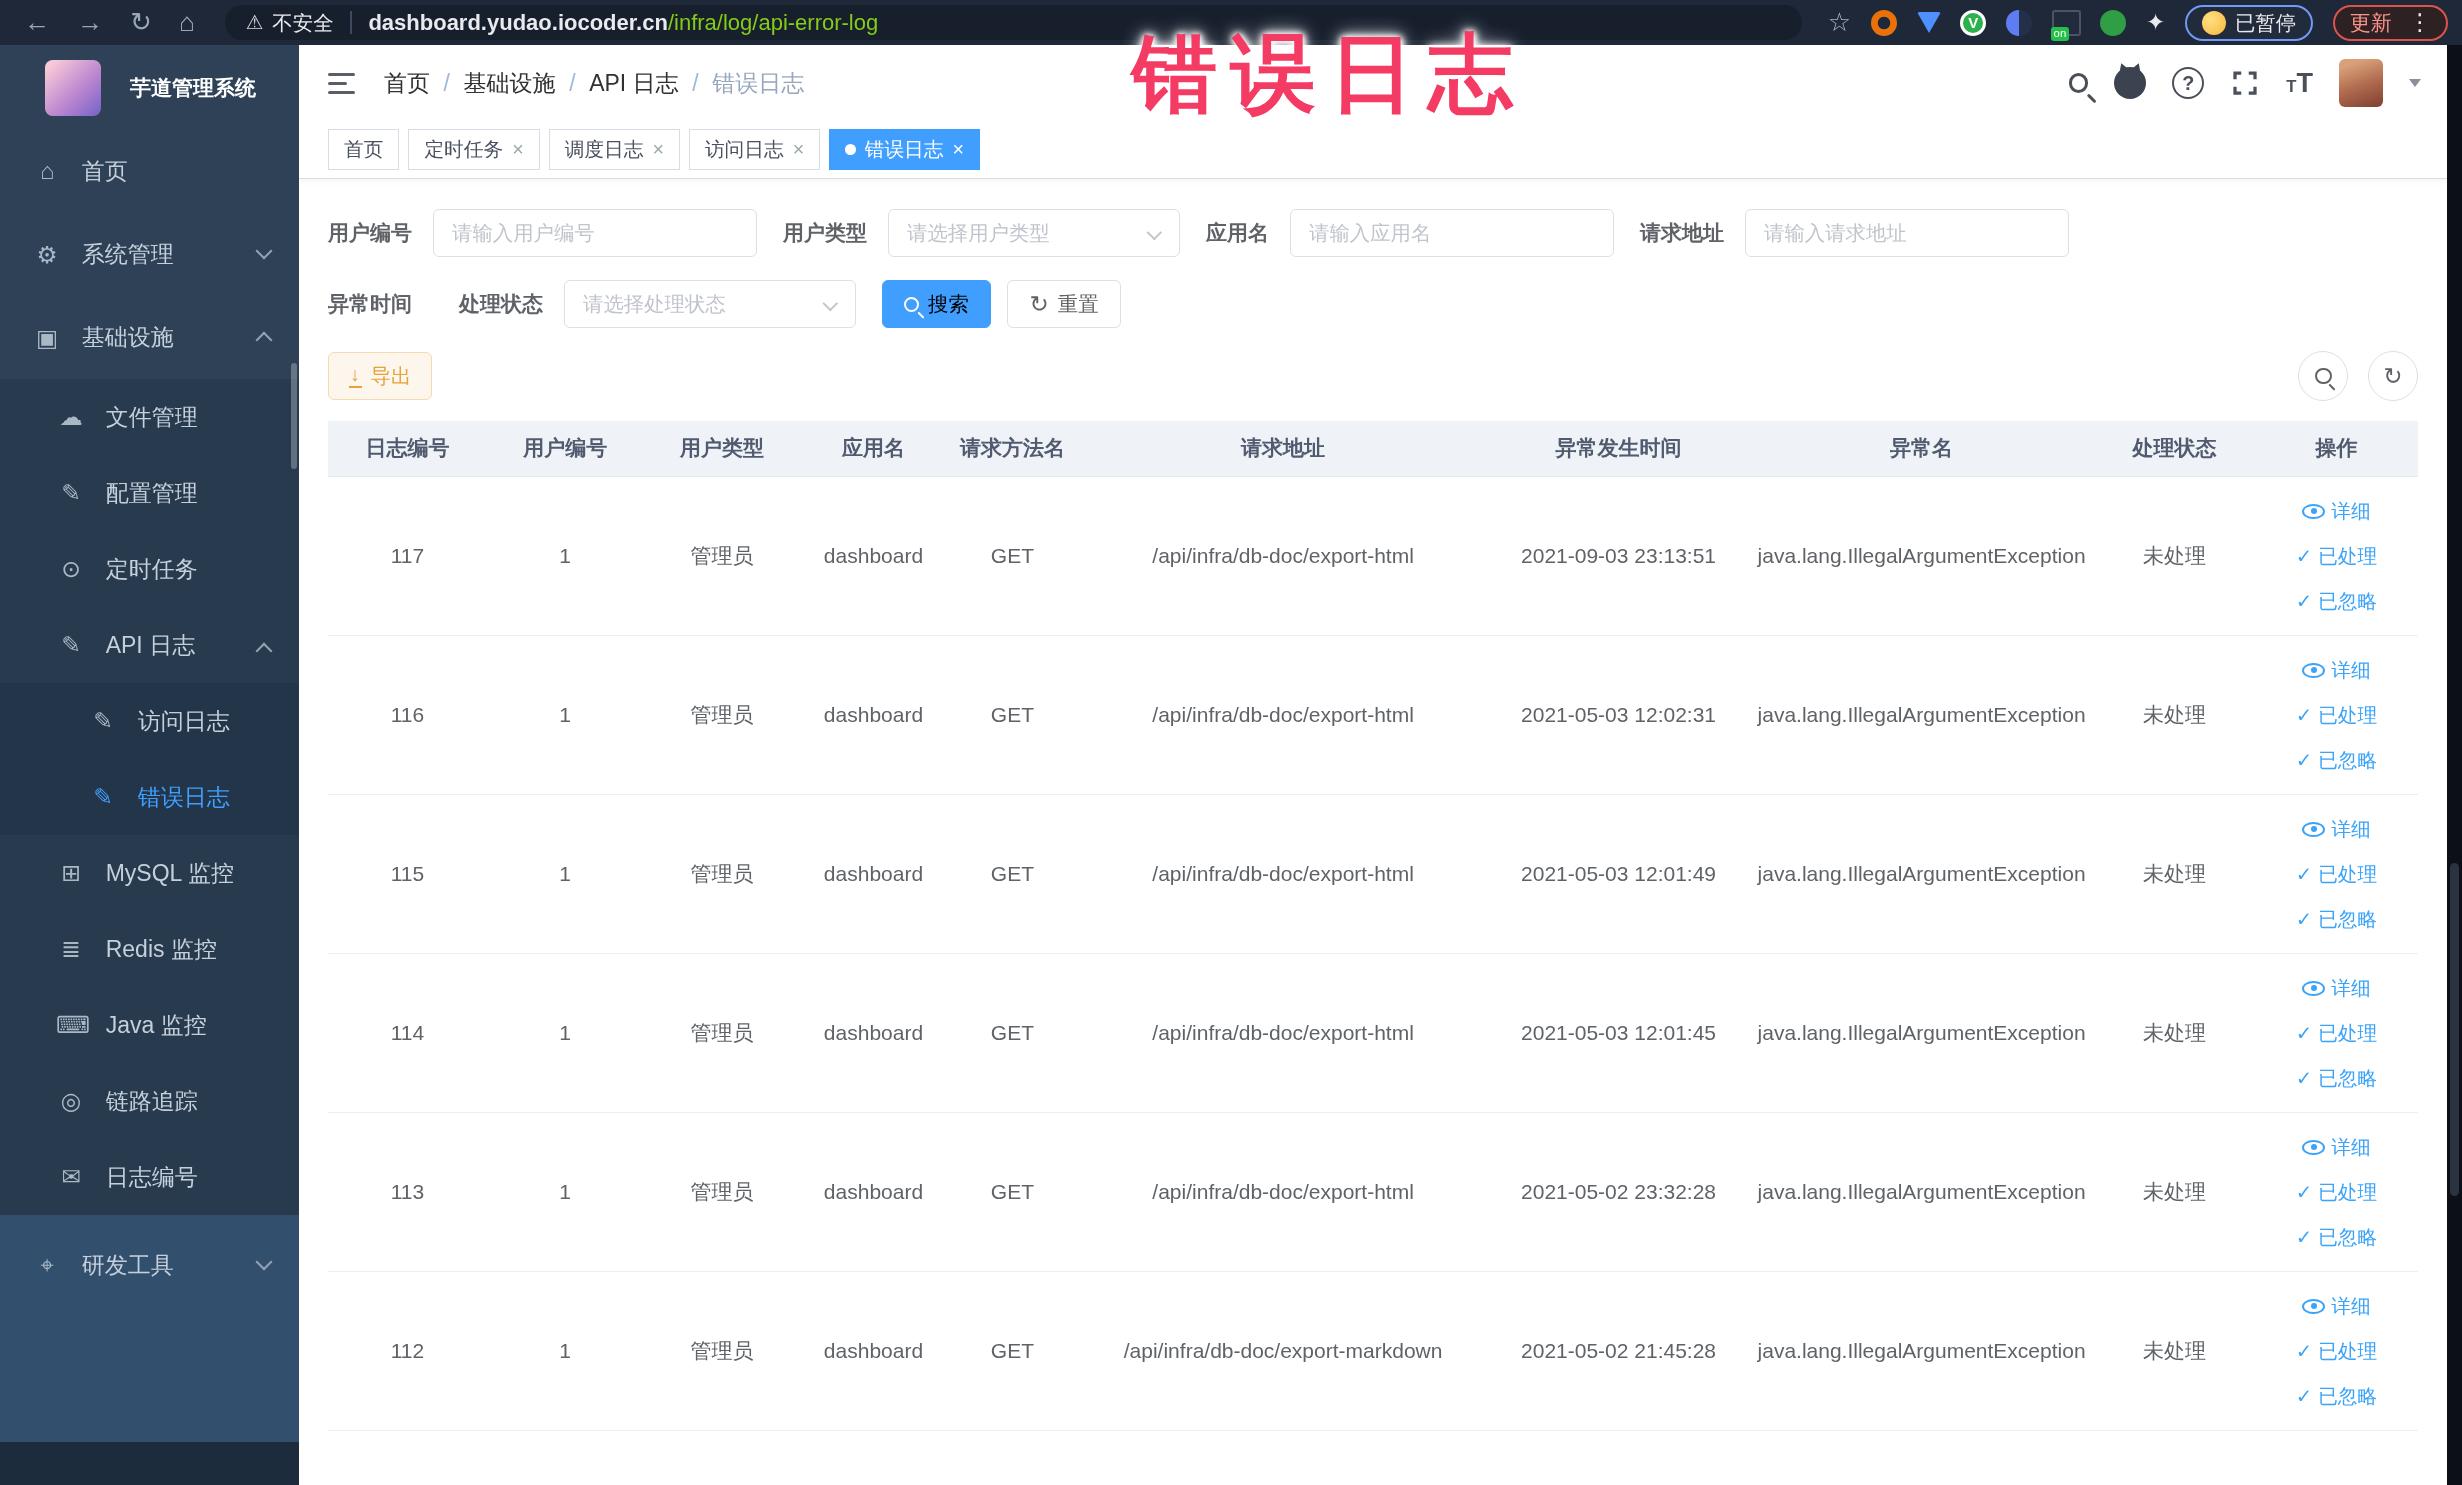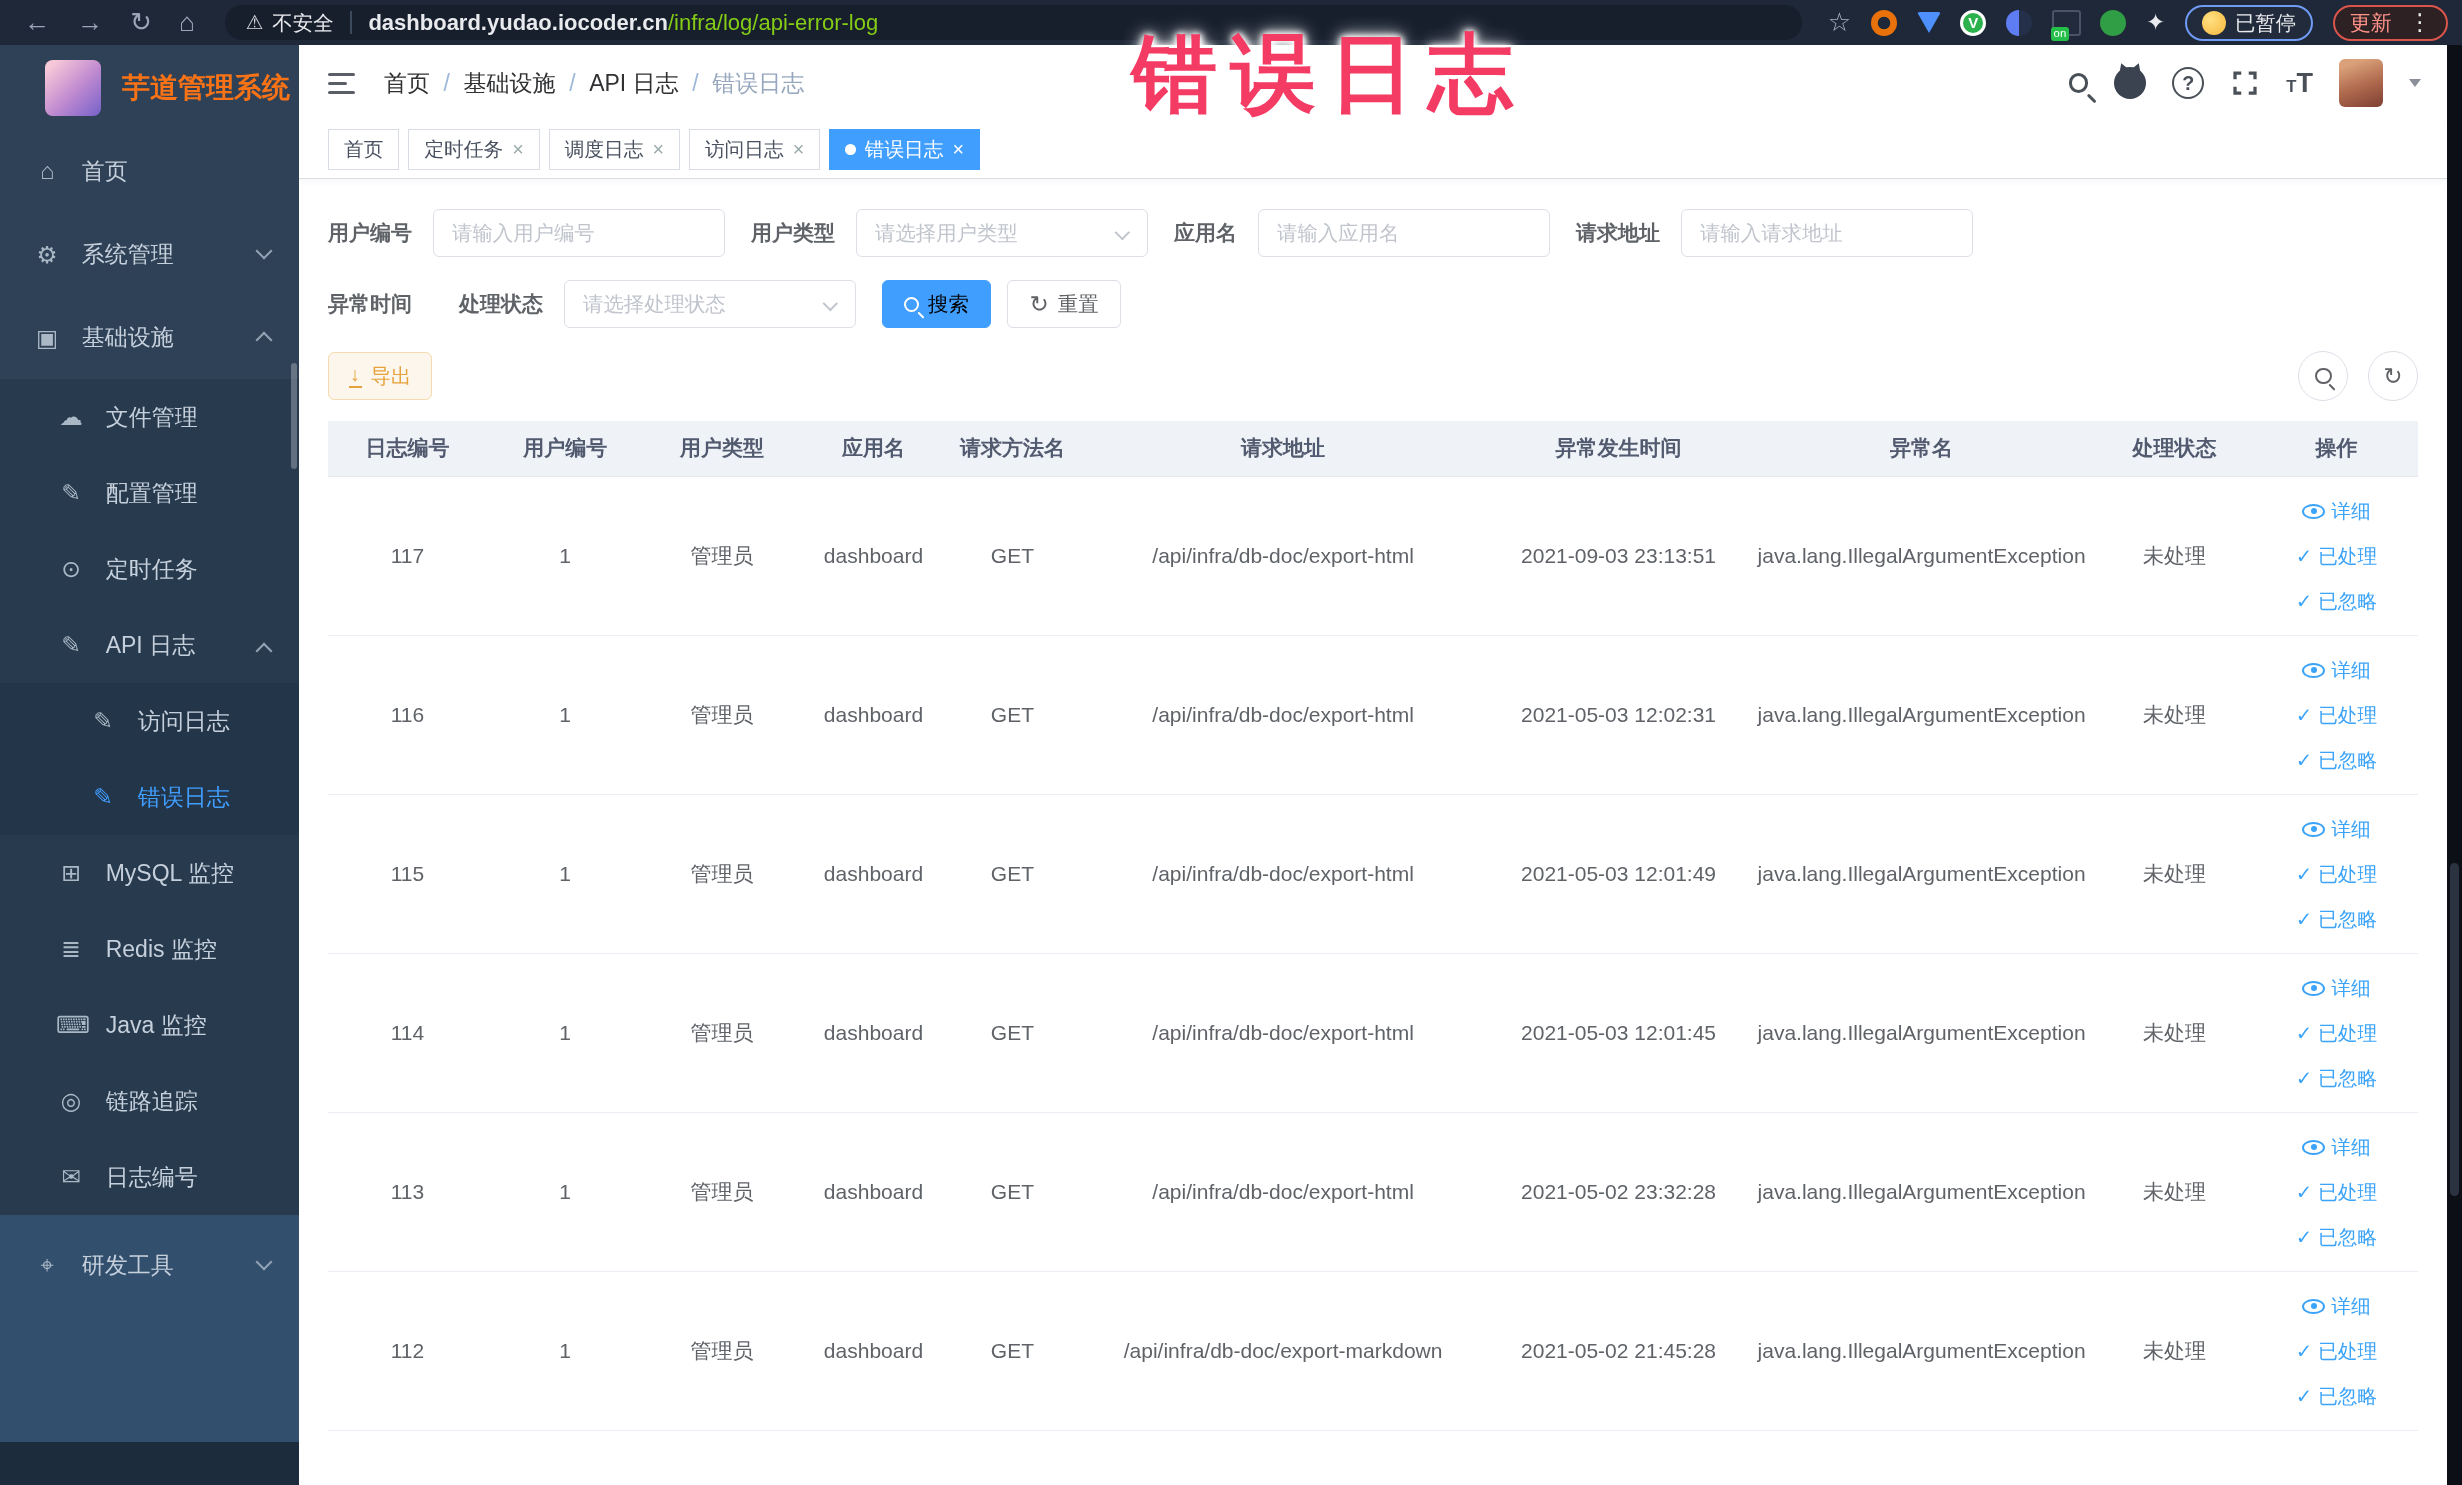--- a/index.html
+++ b/index.html
@@ -35,21 +35,21 @@
   .kebab { color:#e8eaed; font-size:23px; margin-left:7.6px; }
 
   
   .annotation { position:absolute; left:1132px; top:16.7px; z-index:60; font-size:85px; font-weight:700; letter-spacing:13.6px; color:#f43b63; pointer-events:none;
     text-shadow:0 0 6px #fff,0 0 12px #fff,0 0 19.7px rgba(255,255,255,.95),1.5px 1.5px 7.6px rgba(255,255,255,.9); }
 
   
   .sidebar { position:absolute; left:0; top:45px; width:299px; height:1440px; background:#2e4156; display:flex; flex-direction:column; z-index:10; }
   .logo-row { height:85px; display:flex; align-items:center; padding-left:45px; gap:21px; flex:none; }
   .logo-img { width:56px; height:56px; border-radius:7.6px; background:linear-gradient(135deg,#f7c8d8 10%,#c08ad0 55%,#7561c9); flex:none; }
-  .logo-title { color:#f97316; font-size:28px; font-weight:700; white-space:nowrap; }
+  .logo-title { color:#ffffff; font-size:21px; font-weight:700; white-space:nowrap;margin-left:8px; }
   .s-item { display:flex; align-items:center; color:#c6d0dc; font-size:23px; cursor:pointer; flex:none; position:relative; }
   .s-item.d0 { height:83px; padding-left:32px; }
   .s-item.d1 { height:76px; padding-left:56px; background:#273a4e; }
   .s-item.d2 { height:76px; padding-left:88px; background:#233548; }
   .s-item .s-icon { width:30px; font-size:23.5px; color:#aab8c6; margin-right:19.7px; text-align:center; flex:none; }
   .s-item .s-label { white-space:nowrap; }
   .s-item.active, .s-item.active .s-icon { color:#409eff; }
   .s-arrow { position:absolute; right:29px; width:12px; height:12px; border-right:2.3px solid #93a3b4; border-bottom:2.3px solid #93a3b4; }
   .s-arrow.down { transform:rotate(45deg); top:32px; }
   .s-arrow.up { transform:rotate(225deg); top:38px; }
@@ -91,21 +91,21 @@
   .tab .tclose { font-size:19.7px; color:#9aa; }
   .tab.active { background:#409eff; border-color:#409eff; color:#fff; }
   .tab.active .dot { display:inline-block; }
   .tab.active .tclose { color:#fff; }
 
   
   .content { flex:1; padding:30px 29px 0; overflow:hidden; }
   .filter-row { display:flex; align-items:center; margin-bottom:23px; }
   .f-item { display:flex; align-items:center; margin-right:26px; }
   .f-label { font-weight:700; color:#5f6368; margin-right:21px; white-space:nowrap; }
-  .f-input { width:292px; height:48px; border:1.5px solid #dcdfe6; border-radius:6px; padding:0 18px; font-size:20.4px; color:#606266; outline:none; font-family:inherit; }
+  .f-input { width:324px; height:48px; border:1.5px solid #dcdfe6; border-radius:6px; padding:0 18px; font-size:20.4px; color:#606266; outline:none; font-family:inherit; }
   .f-input::placeholder { color:#c0c4cc; }
   .sel { width:292px; height:48px; border:1.5px solid #dcdfe6; border-radius:6px; display:flex; align-items:center; padding:0 18px; color:#c0c4cc; font-size:20.4px; position:relative; cursor:pointer; }
   .sel .chev { position:absolute; right:19.7px; top:16.7px; width:10.6px; height:10.6px; border-right:2.3px solid #c0c4cc; border-bottom:2.3px solid #c0c4cc; transform:rotate(45deg); }
   .date-range { width:368px; height:48px; border:1.5px solid #dcdfe6; border-radius:6px; display:flex; align-items:center; padding:0 15px; gap:15px; color:#c0c4cc; font-size:20.4px; cursor:pointer; }
   .i-cal { width:21px; height:19.7px; border:2.3px solid #c0c4cc; border-radius:3px; position:relative; flex:none; }
   .i-cal::after { content:""; position:absolute; left:1.5px; right:1.5px; top:3px; height:2.3px; background:#c0c4cc; }
   .btn { height:48px; border-radius:6px; display:inline-flex; align-items:center; justify-content:center; gap:9px; font-size:20.4px; cursor:pointer; border:1.5px solid transparent; }
   .btn-primary { background:#409eff; border-color:#409eff; color:#000000; padding:0 21px; }
   .btn-plain { background:#fff; border-color:#dcdfe6; color:#606266; padding:0 21px; }
   .btn-warning { background:#fdf6ec; border-color:#f5dab1; color:#e6a23c; padding:0 19.7px; }

